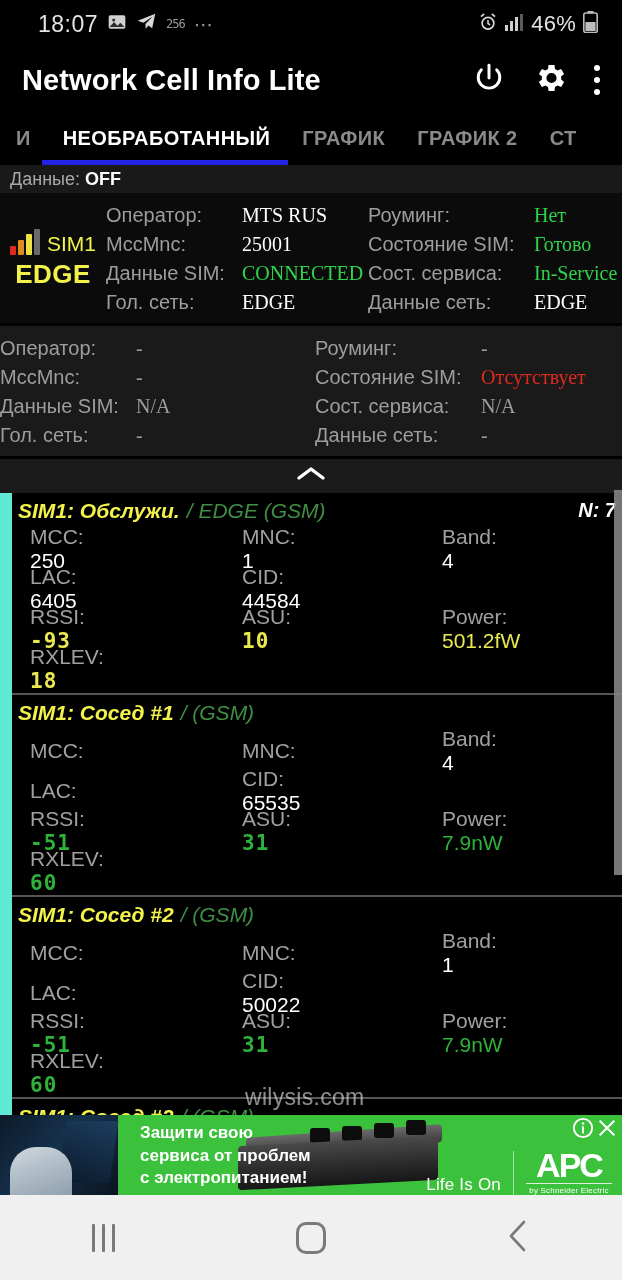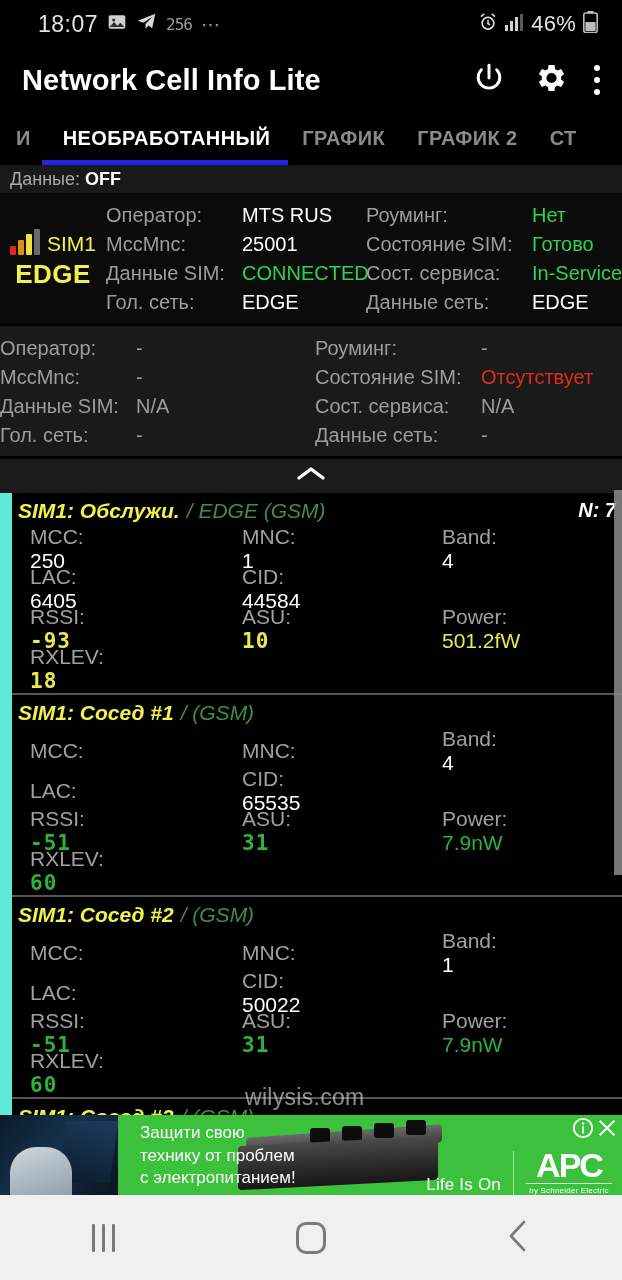--- a/index.html
+++ b/index.html
@@ -11,21 +11,21 @@
   }
 
   
   .statusbar {
     height:48px; background:#000; display:flex; align-items:center;
     padding:0 14px; font-size:21px; color:#d8d8d8; letter-spacing:.2px;
   }
   .sb-left { display:flex; align-items:center; gap:9px; margin-left:24px; }
   .sb-right { display:flex; align-items:center; gap:7px; margin-left:auto; margin-right:10px; }
   .sb-time { font-size:23px; color:#e4e4e4; letter-spacing:.5px; }
-  .lcdish { font-family:"DejaVu Sans Mono", monospace; font-size:16px; color:#9a9a9a; letter-spacing:-1px; }
+  .lcdish { font-family:"DejaVu Sans Mono", monospace; font-size:12px; color:#9a9a9a; letter-spacing:-1px; }
   .sb-dots { color:#9a9a9a; font-size:19px; letter-spacing:1.5px; }
   .sb-pct { font-size:22px; color:#e4e4e4; }
   .ic { display:inline-block; vertical-align:middle; }
 
   
   .appbar {
     height:64px; background:#000; display:flex; align-items:center;
     padding:0 14px 0 22px;
   }
   .apptitle { font-size:29px; font-weight:bold; color:#fff; letter-spacing:.1px; }
@@ -71,21 +71,21 @@
   .sim-tech { font-size:26px; font-weight:bold; color:#f2f24b; letter-spacing:.5px; }
   .sim-tech.dash { color:#6d6d6d; font-size:22px; letter-spacing:2px; }
 
   .sim-grid { flex:1; display:flex; padding-right:0; }
   .sim-col { flex:1; }
   .sim-col.c2 { margin-left:8px; }
   .srow { display:flex; height:29px; align-items:center; font-size:20px; white-space:nowrap; }
   .srow .k { color:#9d9d9d; flex:0 0 auto; }
   .srow .v { color:#fff; margin-left:auto; padding-left:8px; }
   .sim-col .srow .k { width:128px; }
-  .sim-col .srow .v { width:112px; margin-left:0; text-align:left; }
+  .sim-col .srow .v { width:112px; margin-left:0; text-align:left;font-family:Liberation Serif, serif; }
   .sim-col.c2 .srow .k { width:158px; }
   .sim-col.c2 .srow .v { width:auto; }
   .v.green { color:#2fd44a; }
   .v.red { color:#e02a1c; }
   .v.gray { color:#9d9d9d; }
 
   
   .collapse {
     height:34px; background:#1b1b1b; display:flex; align-items:center; justify-content:center;
   }
@@ -134,21 +134,21 @@
   }
   .ad-photo::after{
     content:""; position:absolute; left:10px; bottom:0; width:62px; height:48px;
     background:linear-gradient(160deg,#cfd8de,#8fa0ad); border-radius:26px 26px 0 0;
   }
   .ad-photo::before{
     content:""; position:absolute; right:4px; top:6px; width:52px; height:62px;
     background:linear-gradient(200deg,#1d3d5e,#0b1a2b); transform:skewX(-8deg);
   }
   .ad-text {
-    padding:7px 0 0 22px; font-size:17px; font-weight:normal; color:#fff;
+    padding:7px 0 0 22px; font-size:17px; font-weight:bold; color:#fff;
     line-height:1.33; white-space:nowrap; z-index:2;
   }
   .ad-device {
     position:absolute; left:238px; top:14px; width:212px; height:56px;
   }
   .ad-device .body {
     position:absolute; left:0; top:12px; width:200px; height:44px;
     background:linear-gradient(180deg,#4a4a4a 0%,#2c2c2c 55%,#171717 100%);
     border-radius:4px; transform:skewY(-3deg);
   }
@@ -541,21 +541,21 @@
 </div>
 
 <div class="vscroll"></div>
 
 <div class="watermark">wilysis.com</div>
 
 <div class="ad">
   <div class="ad-photo"></div>
   <div class="ad-text">
     <div>Защити свою</div>
-    <div>технику от проблем</div>
+    <div>сервиса от проблем</div>
     <div>с электропитанием!</div>
   </div>
   <div class="ad-device">
     <div class="top"></div>
     <div class="sock" style="left:72px;"></div>
     <div class="sock" style="left:104px;top:-3px;"></div>
     <div class="sock" style="left:136px;top:-6px;"></div>
     <div class="sock" style="left:168px;top:-9px;"></div>
     <div class="body"></div>
   </div>

